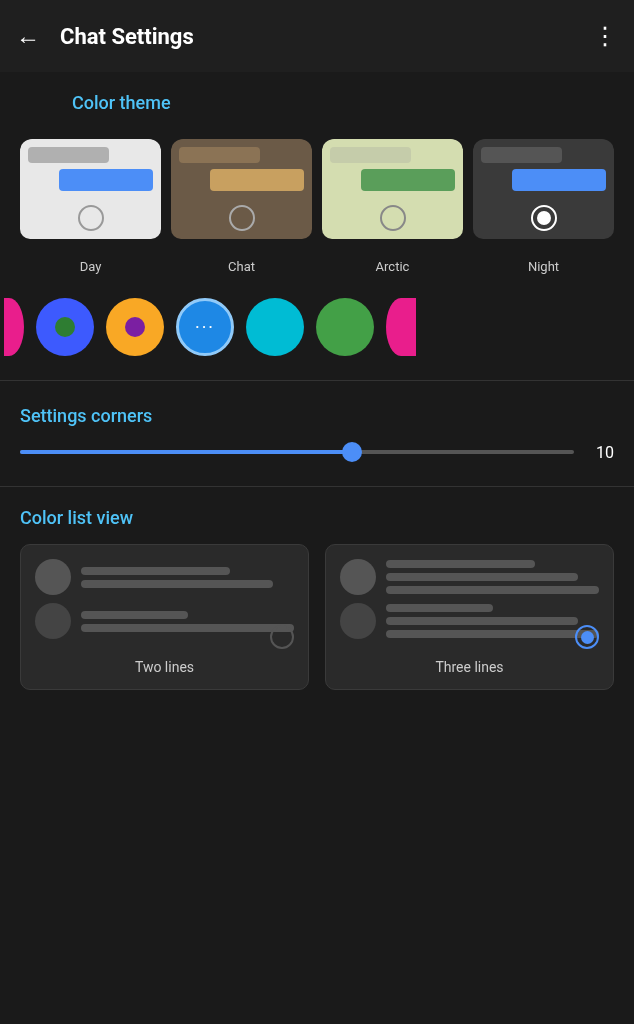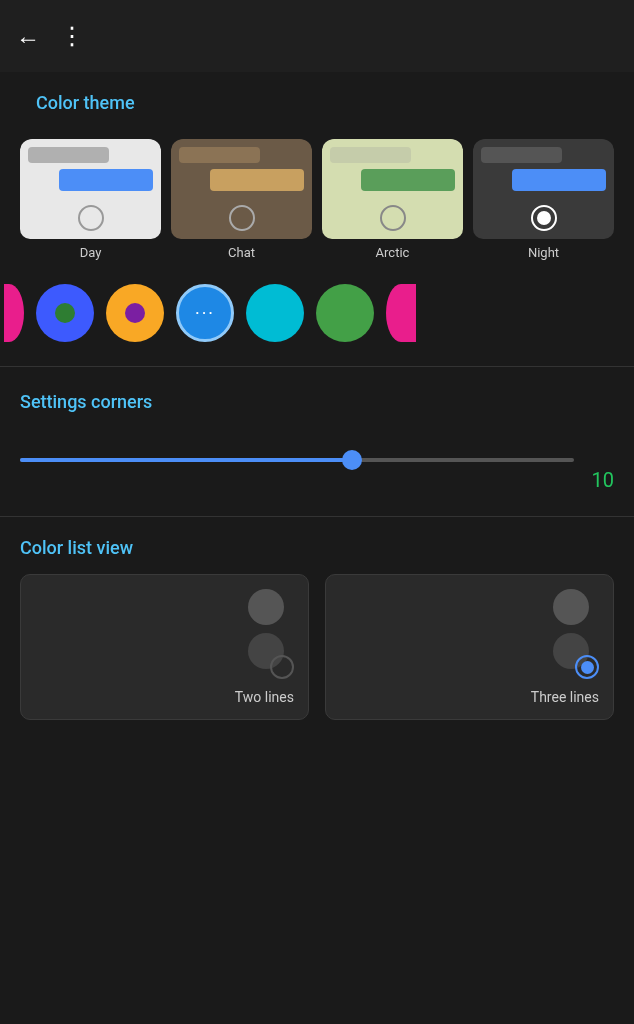--- a/index.html
+++ b/index.html
@@ -35,20 +35,21 @@
     .header-more {
       font-size: 24px;
       color: #ffffff;
       cursor: pointer;
       letter-spacing: 1px;
     }
 
     
     .section {
       padding: 20px 20px 10px 36px;
+      margin-left: 36px;
     }
     .section-title {
       font-size: 18px;
       color: #4fc3f7;
       font-weight: 500;
       margin-bottom: 16px;
     }
 
     
     .themes-row {
@@ -104,21 +105,21 @@
     .theme-preview .radio-circle.selected::after {
       content: '';
       width: 14px;
       height: 14px;
       border-radius: 50%;
       background: #ffffff;
     }
     .theme-label {
       font-size: 13px;
       color: #cccccc;
-      margin-top: 6px;
+      margin-top: 20px;
       text-align: center;
     }
 
     
     .theme-day .theme-preview { background: #e8e8e8; }
     .theme-day .bubble-top { background: #b0b0b0; }
     .theme-day .bubble-bottom { background: #4c8ef7; }
     .theme-day .radio-circle { border-color: #999; }
 
     
@@ -220,25 +221,24 @@
       height: 20px;
       border-radius: 50%;
       background: #4c8ef7;
       position: absolute;
       left: calc(60% - 10px);
       top: 50%;
       transform: translateY(-50%);
       cursor: pointer;
     }
     .slider-value {
-      font-size: 20px;
-      color: #22c55e;
+      font-size: 16px;
+      color: #ffffff;
       min-width: 24px;
       text-align: right;
-      margin-top: 40px;
     }
 
     
     .chat-list-section {
       padding: 16px 20px;
     }
     .chat-list-options {
       display: flex;
       gap: 16px;
       margin-top: 12px;
@@ -246,21 +246,20 @@
     .chat-list-option {
       flex: 1;
       border-radius: 10px;
       background: #2a2a2a;
       border: 1px solid #3a3a3a;
       padding: 14px;
       cursor: pointer;
       display: flex;
       flex-direction: column;
       gap: 0;
-      align-items: flex-end;
     }
     .chat-list-option-inner {
       display: flex;
       flex-direction: column;
       gap: 8px;
       position: relative;
       min-height: 90px;
     }
     .chat-row {
       display: flex;
@@ -317,20 +316,21 @@
       color: #cccccc;
       text-align: center;
       margin-top: 10px;
     }
   </style>
 </head>
 <body>
 
 <div class="header">
   <span class="header-back">←</span>
+  <span class="header-title">Chat Settings</span>
   <span class="header-more">⋮</span>
 </div>
 
 <div class="section">
   <div class="section-title">Color theme</div>
 </div>
 
 <div class="themes-row">
 
   <div class="theme-card theme-day">

